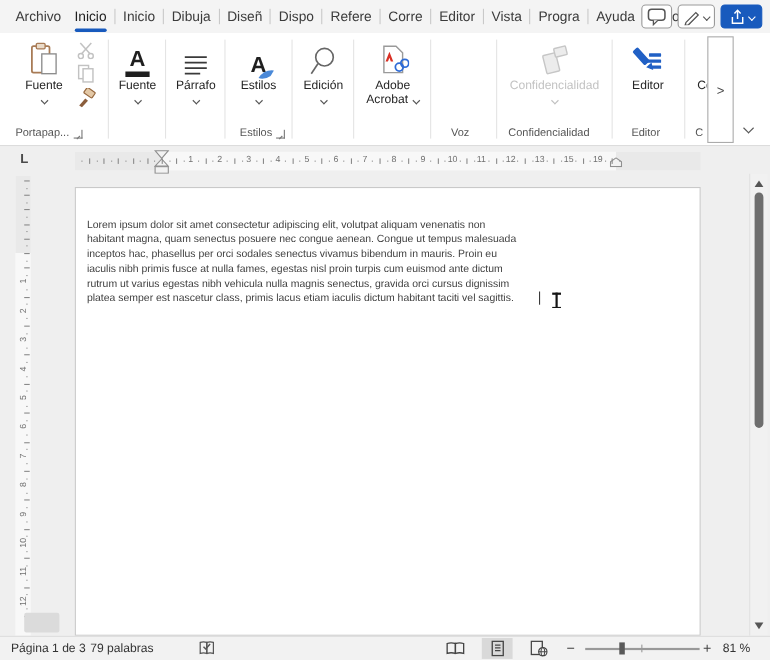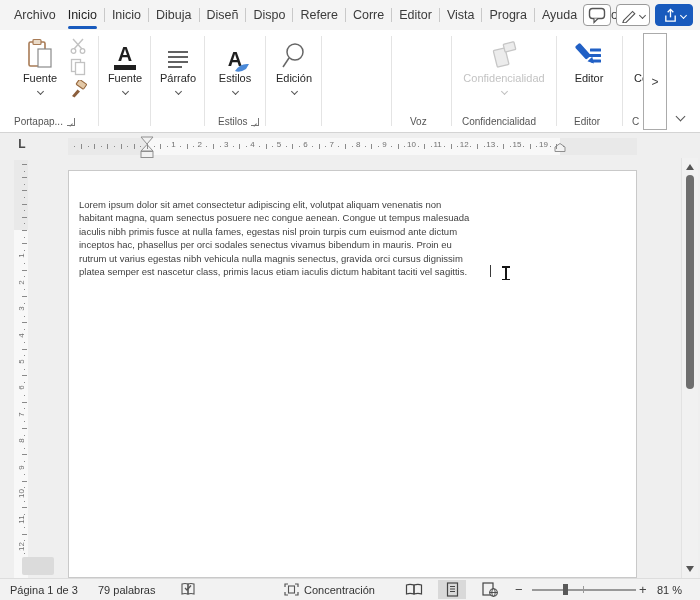--- a/index.html
+++ b/index.html
@@ -236,20 +236,35 @@
         <svg width="26" height="28" viewBox="0 0 26 28">
           <circle cx="14" cy="10" r="8" fill="none" stroke="#666" stroke-width="1.5"></circle>
           <line x1="8" y1="16" x2="2" y2="25" stroke="#666" stroke-width="1.5"></line>
         </svg>
       </div>
       <div class="rlabel">Edición</div>
       <span class="chev"></span>
     </div>
     <div class="rdiv" style="left:321px;"></div>
 
+    <div class="rbtn" style="left:325px;width:64px;">
+      <div class="ricon">
+        <svg width="30" height="30" viewBox="0 0 30 30">
+          <path d="M7 2 H18 L24 8 V26 H7 Z" fill="#fff" stroke="#9a9a9a" stroke-width="1.3"></path>
+          <path d="M12 7 L15.5 16 H13.3 L12 12.5 L10.7 16 H8.5 Z" fill="#D93025"></path>
+          <circle cx="21" cy="21" r="3.6" fill="none" stroke="#2E6BD6" stroke-width="1.6"></circle>
+          <circle cx="26" cy="17.5" r="3.6" fill="none" stroke="#2E6BD6" stroke-width="1.6"></circle>
+        </svg>
+      </div>
+      <div class="rlabel">
+        <span>Adobe</span><br>
+        <span>Acrobat</span>
+        <span class="chev" style="margin-left:2px;"></span>
+      </div>
+    </div>
     <div class="rdiv" style="left:391px;"></div>
 
     <div class="glabel" style="left:410px;">
       <span>Voz</span>
     </div>
     <div class="rdiv" style="left:451px;"></div>
 
     <div class="rbtn disabled" style="left:455px;width:98px;">
       <div class="ricon">
         <svg width="30" height="30" viewBox="0 0 30 30">
@@ -459,59 +474,49 @@
         <span class="vnum" style="top: 381.8px;">12</span>
         <span class="vdot" style="top: 393.4px;"></span>
         <span class="vtick" style="top: 400px;"></span>
         <span class="vdot" style="top: 406.6px;"></span>
       </div>
 
     <div class="page"></div>
     <div class="textblock">
         <div class="tline">Lorem ipsum dolor sit amet consectetur adipiscing elit, volutpat aliquam venenatis non</div>
         <div class="tline">habitant magna, quam senectus posuere nec congue aenean. Congue ut tempus malesuada</div>
+        <div class="tline">inceptos hac, phasellus per orci sodales senectus vivamus bibendum in mauris. Proin eu</div>
         <div class="tline">iaculis nibh primis fusce at nulla fames, egestas nisl proin turpis cum euismod ante dictum</div>
-        <div class="tline">inceptos hac, phasellus per orci sodales senectus vivamus bibendum in mauris. Proin eu</div>
         <div class="tline">rutrum ut varius egestas nibh vehicula nulla magnis senectus, gravida orci cursus dignissim</div>
         <div class="tline">platea semper est nascetur class, primis lacus etiam iaculis dictum habitant taciti vel sagittis.</div>
       </div>
     <div class="caret"></div>
     <div class="ibeam">
       <span class="t"></span>
         <span class="v"></span>
         <span class="b"></span>
     </div>
 
     <div class="vscroll">
       <div class="tri-up"></div>
       <div class="vthumb"></div>
       <div class="tri-down"></div>
     </div>
     <div class="hthumb"></div>
   </div>
 
   <div class="statusbar">
     <div class="sitem" style="left:10px;">Página 1 de 3</div>
-    <div class="sitem" style="left:98px;">79 palabras</div>
+    <div class="sitem" style="left:82px;">79 palabras</div>
     <div class="sitem" style="left:180px;">
       <svg width="16" height="15" viewBox="0 0 16 15">
         <path d="M2 2 Q5 1 8 2 L8 12 Q5 11 2 12 Z" fill="none" stroke="#555" stroke-width="1.1"></path>
         <path d="M14 2 Q11 1 8 2 L8 12 Q11 11 14 12 Z" fill="none" stroke="#555" stroke-width="1.1"></path>
         <path d="M5 6 L7 8 L11 3.5" fill="none" stroke="#555" stroke-width="1.3"></path>
       </svg>
-    </div>
-    <div class="sitem" style="left:284px;gap:5px;">
-      <svg width="15" height="13" viewBox="0 0 15 13">
-        <path d="M1 4 V1 H4" fill="none" stroke="#555" stroke-width="1.2"></path>
-        <path d="M11 1 H14 V4" fill="none" stroke="#555" stroke-width="1.2"></path>
-        <path d="M14 9 V12 H11" fill="none" stroke="#555" stroke-width="1.2"></path>
-        <path d="M4 12 H1 V9" fill="none" stroke="#555" stroke-width="1.2"></path>
-        <rect x="4.5" y="3" width="6" height="7" fill="none" stroke="#555" stroke-width="1.1"></rect>
-      </svg>
-      <span>Concentración</span>
     </div>
     <div class="viewbtn" style="left:400px;">
       <svg width="18" height="13" viewBox="0 0 18 13">
         <path d="M1.5 2 Q5 0.8 9 2 L9 11 Q5 9.8 1.5 11 Z" fill="none" stroke="#444" stroke-width="1.2"></path>
         <path d="M16.5 2 Q13 0.8 9 2 L9 11 Q13 9.8 16.5 11 Z" fill="none" stroke="#444" stroke-width="1.2"></path>
       </svg>
     </div>
     <div class="viewbtn sel" style="left:438px;">
       <svg width="13" height="15" viewBox="0 0 13 15">
         <rect x="1.5" y="1" width="10" height="13" fill="none" stroke="#444" stroke-width="1.2"></rect>

